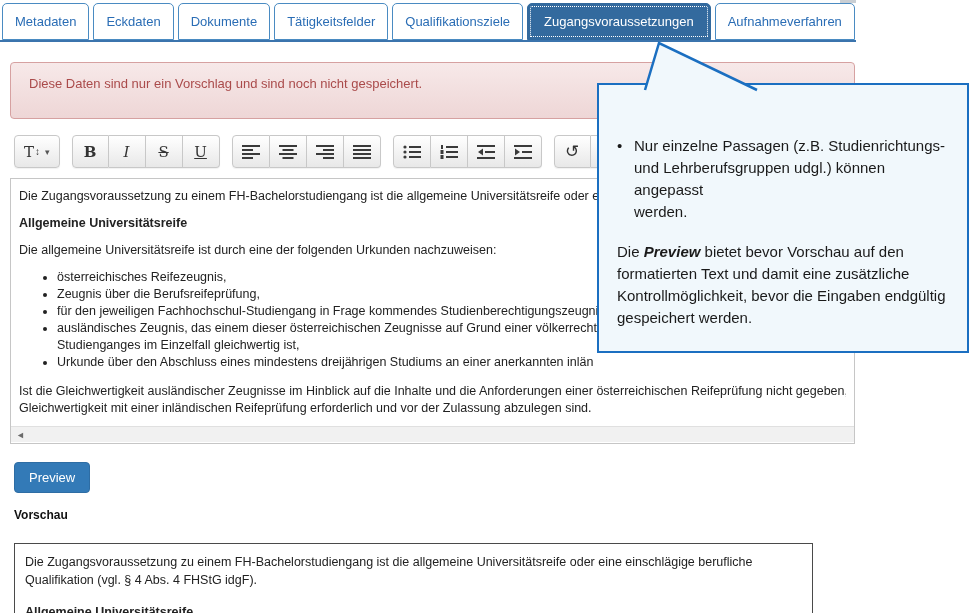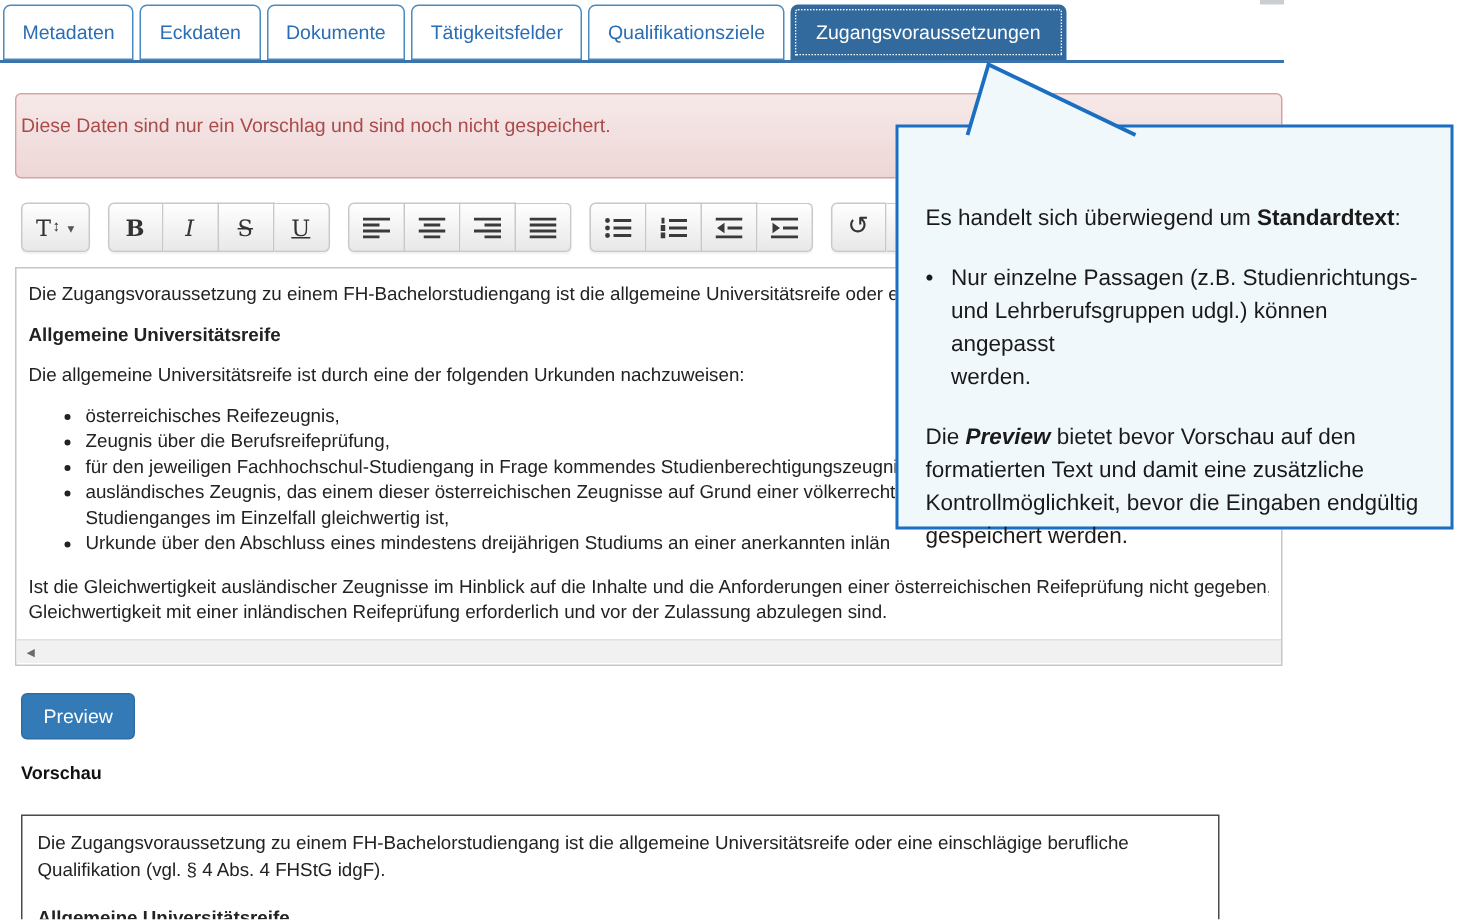--- a/index.html
+++ b/index.html
@@ -14,21 +14,21 @@
          color:#2a6db5; font-size:13px; cursor:pointer; white-space:nowrap; }
   .tab.active { background:#336a9e; color:#fff; border-color:#336a9e;
                 outline:1px dotted #fff; outline-offset:-4px; padding:0 16px; }
   .tabline { position:absolute; left:0; top:40px; width:856px; height:2px; background:#3b74ad; }
   .artifact { position:absolute; left:840px; top:0; width:16px; height:3px; background:#c9ced3; }
 
   
   .alert { position:absolute; left:10px; top:62px; width:845px; height:57px;
            border:1px solid #d6a1a1; border-radius:4px;
            background:linear-gradient(#f7e9e9,#eed6d6);
-           color:#aa4b4b; font-size:13px; padding:13px 0 0 3px; }
+           color:#aa4b4b; font-size:13px; padding:13px 0 0 18px; }
 
   
   .toolbar { position:absolute; left:14px; top:135px; display:flex; gap:12px; }
   .btn-group { display:flex; border-radius:4px; box-shadow:0 1px 1px rgba(0,0,0,.06); }
   .tbtn { height:33px; min-width:37px; padding:0 9px; border:1px solid #c8c8c8; border-left-width:0;
           background:linear-gradient(#ffffff,#e8e8e8); color:#333; font-size:14px;
           display:flex; align-items:center; justify-content:center; cursor:pointer; }
   .btn-group .tbtn:first-child { border-left-width:1px; border-radius:4px 0 0 4px; }
   .btn-group .tbtn:last-child { border-radius:0 4px 4px 0; }
   .btn-group .tbtn:only-child { border-radius:4px; }
@@ -88,20 +88,21 @@
 
   <div class="tabline"></div>
   <div class="artifact"></div>
   <nav class="tabbar">
     <div class="tab">Metadaten</div>
     <div class="tab">Eckdaten</div>
     <div class="tab">Dokumente</div>
     <div class="tab">Tätigkeitsfelder</div>
     <div class="tab">Qualifikationsziele</div>
     <div class="tab active">Zugangsvoraussetzungen</div>
+    <div class="tab">Aufnahmeverfahren</div>
   </nav>
 
   <div class="alert">
     <span>Diese Daten sind nur ein Vorschlag und sind noch nicht gespeichert.</span>
   </div>
 
   <div class="toolbar">
     <div class="btn-group">
       <button class="tbtn">
         <span class="fsT">T</span>
@@ -209,23 +210,20 @@
     </ul>
     <p style="margin-bottom:0">Ist die Gleichwertigkeit ausländischer Zeugnisse im Hinblick auf die Inhalte und die Anforderungen einer österreichischen Reifeprüfung nicht gegeben, sc</p>
     <p>Gleichwertigkeit mit einer inländischen Reifeprüfung erforderlich und vor der Zulassung abzulegen sind.</p>
     <p>Als in Frage kommende Studienberechtigungsprüfungen (vgl. § 4 Abs. 5 Z 2 FHStG idgF) gelten jene, die die folgende Kombination an Prüfungsfächern au</p>
   </div>
   <div class="hscroll">
     <span class="arr">◄</span>
   </div>
 
   <div class="callout">
-    <div class="cp1">
-      <span>Es handelt sich überwiegend um </span><b>Standardtext</b><span>:</span>
-    </div>
     <div class="cbullets">
       <div class="cbullet-dot">•</div>
       <div>
         <div>Nur einzelne Passagen (z.B. Studienrichtungs-</div>
         <div>und Lehrberufsgruppen udgl.) können angepasst</div>
         <div>werden.</div>
       </div>
     </div>
     <div>
       <div><span>Die </span><span class="bi">Preview</span><span> bietet bevor Vorschau auf den</span></div>

